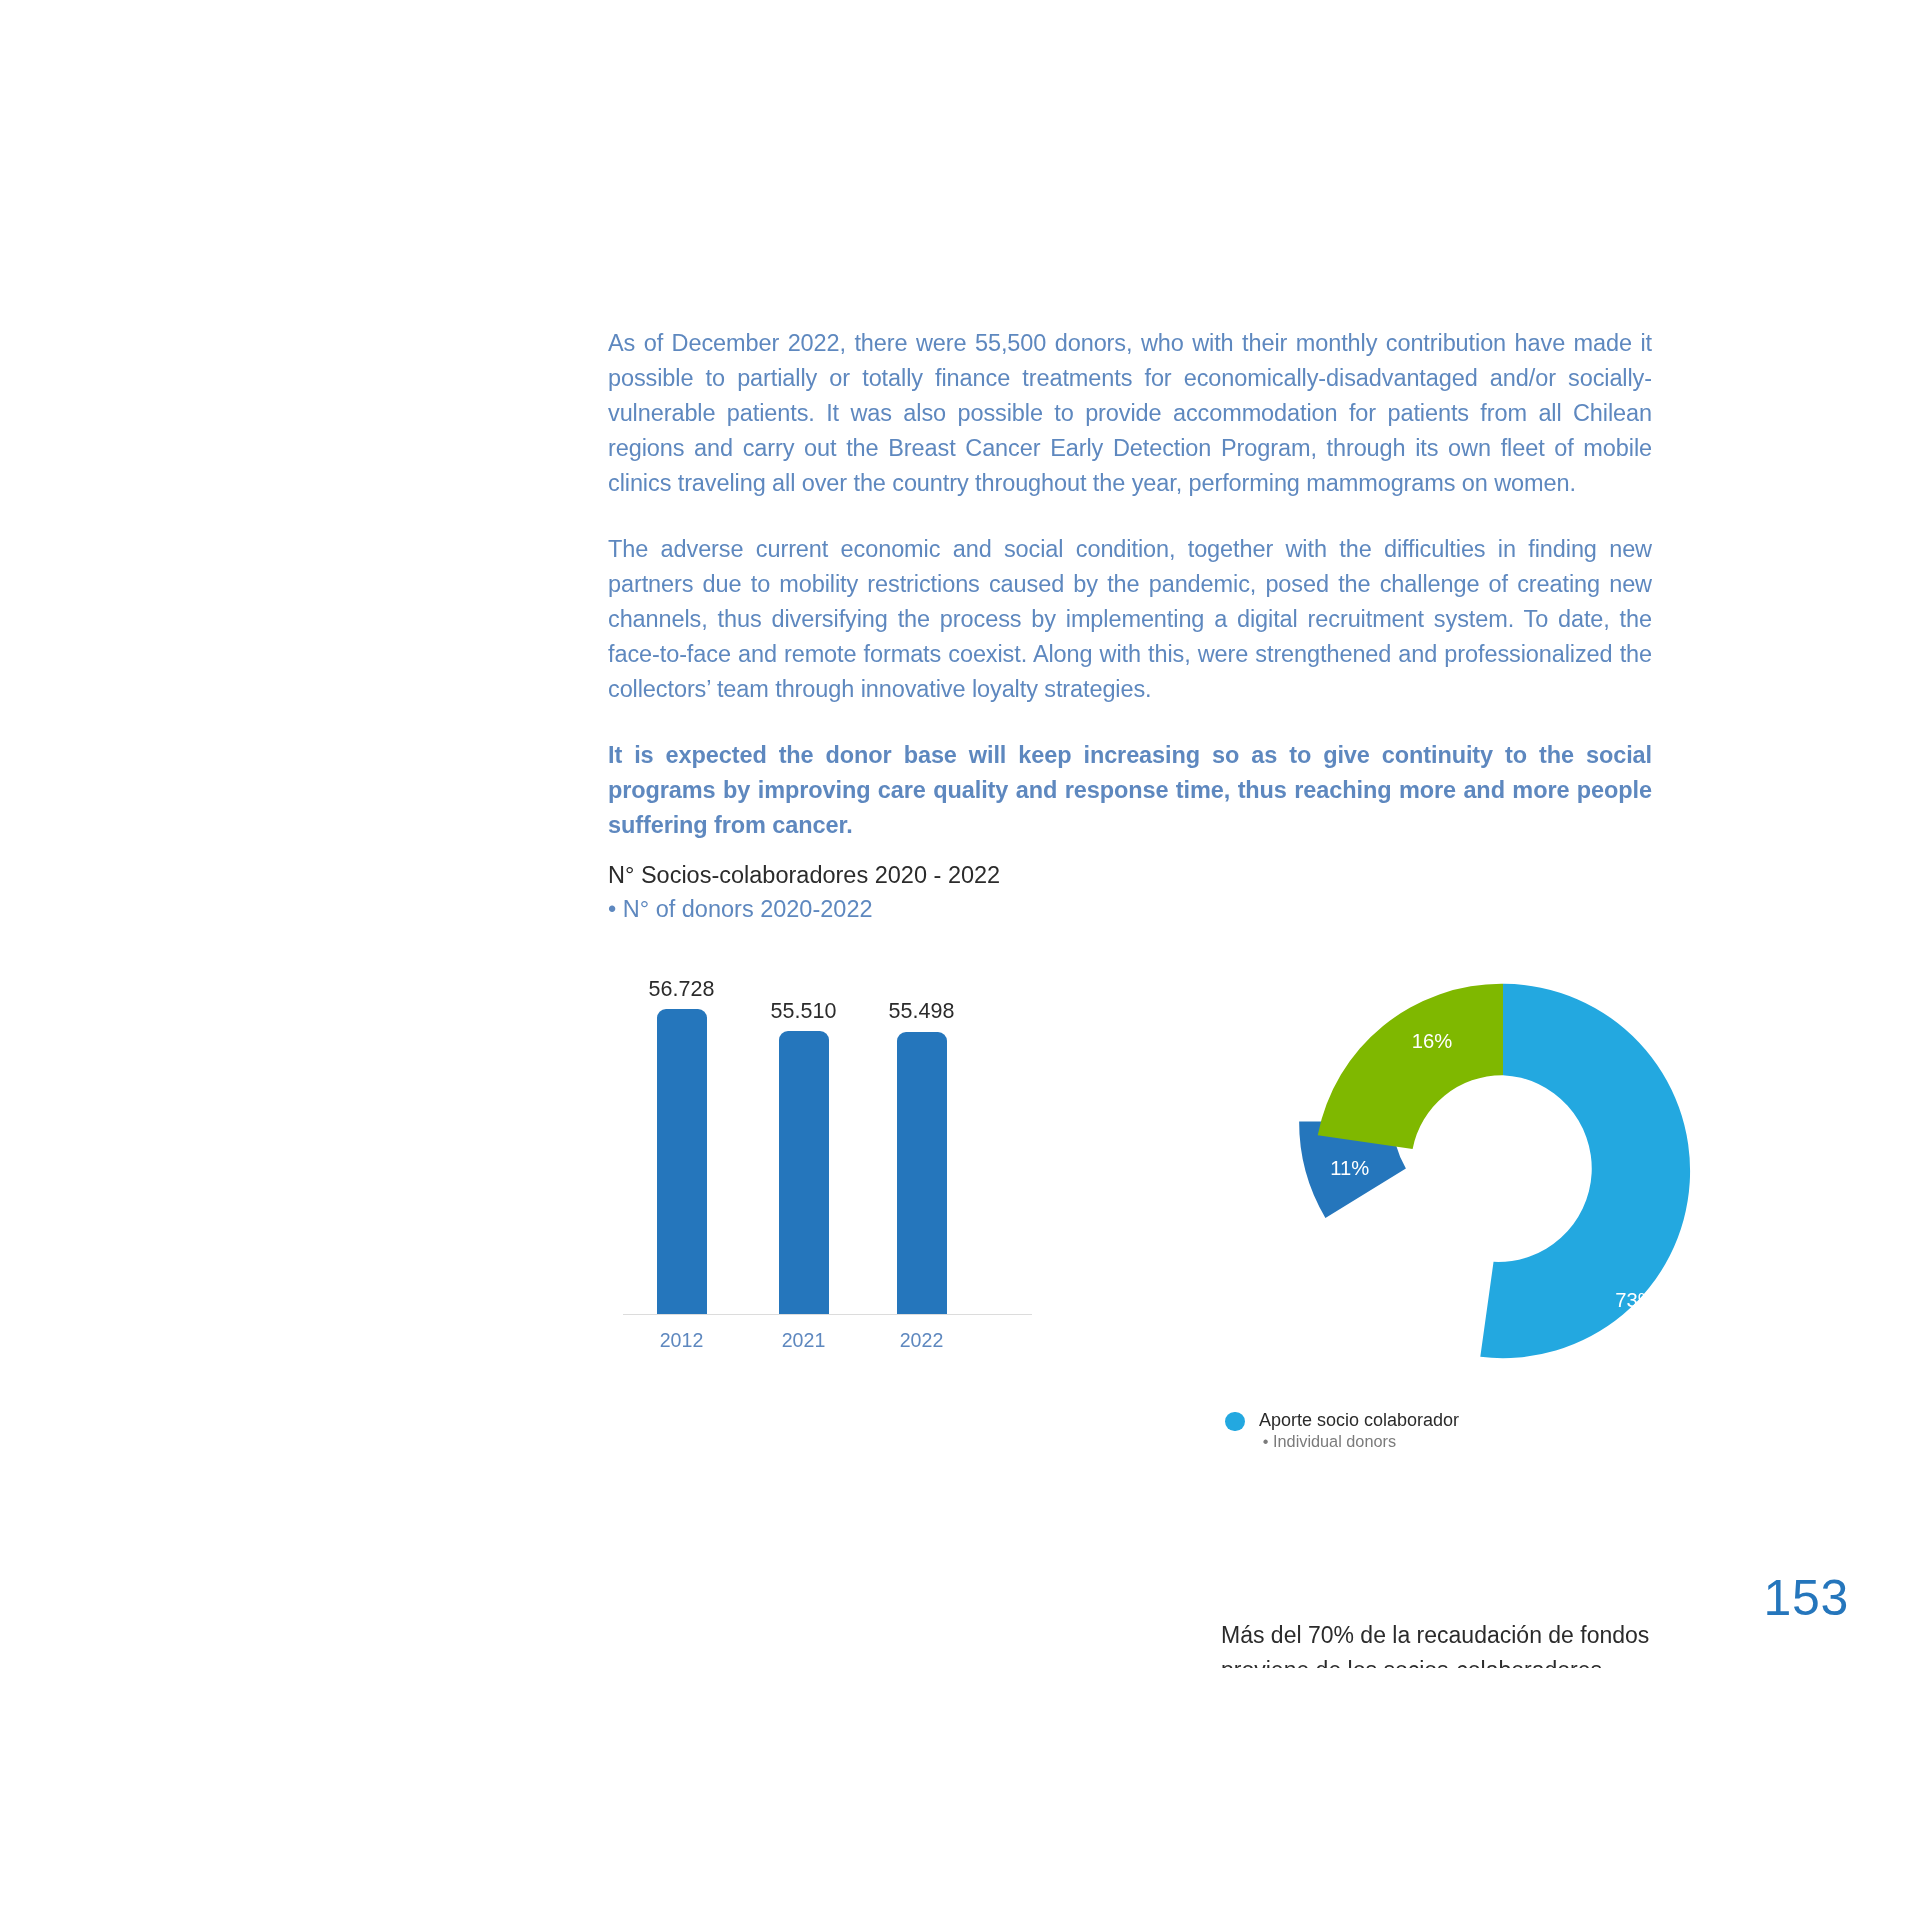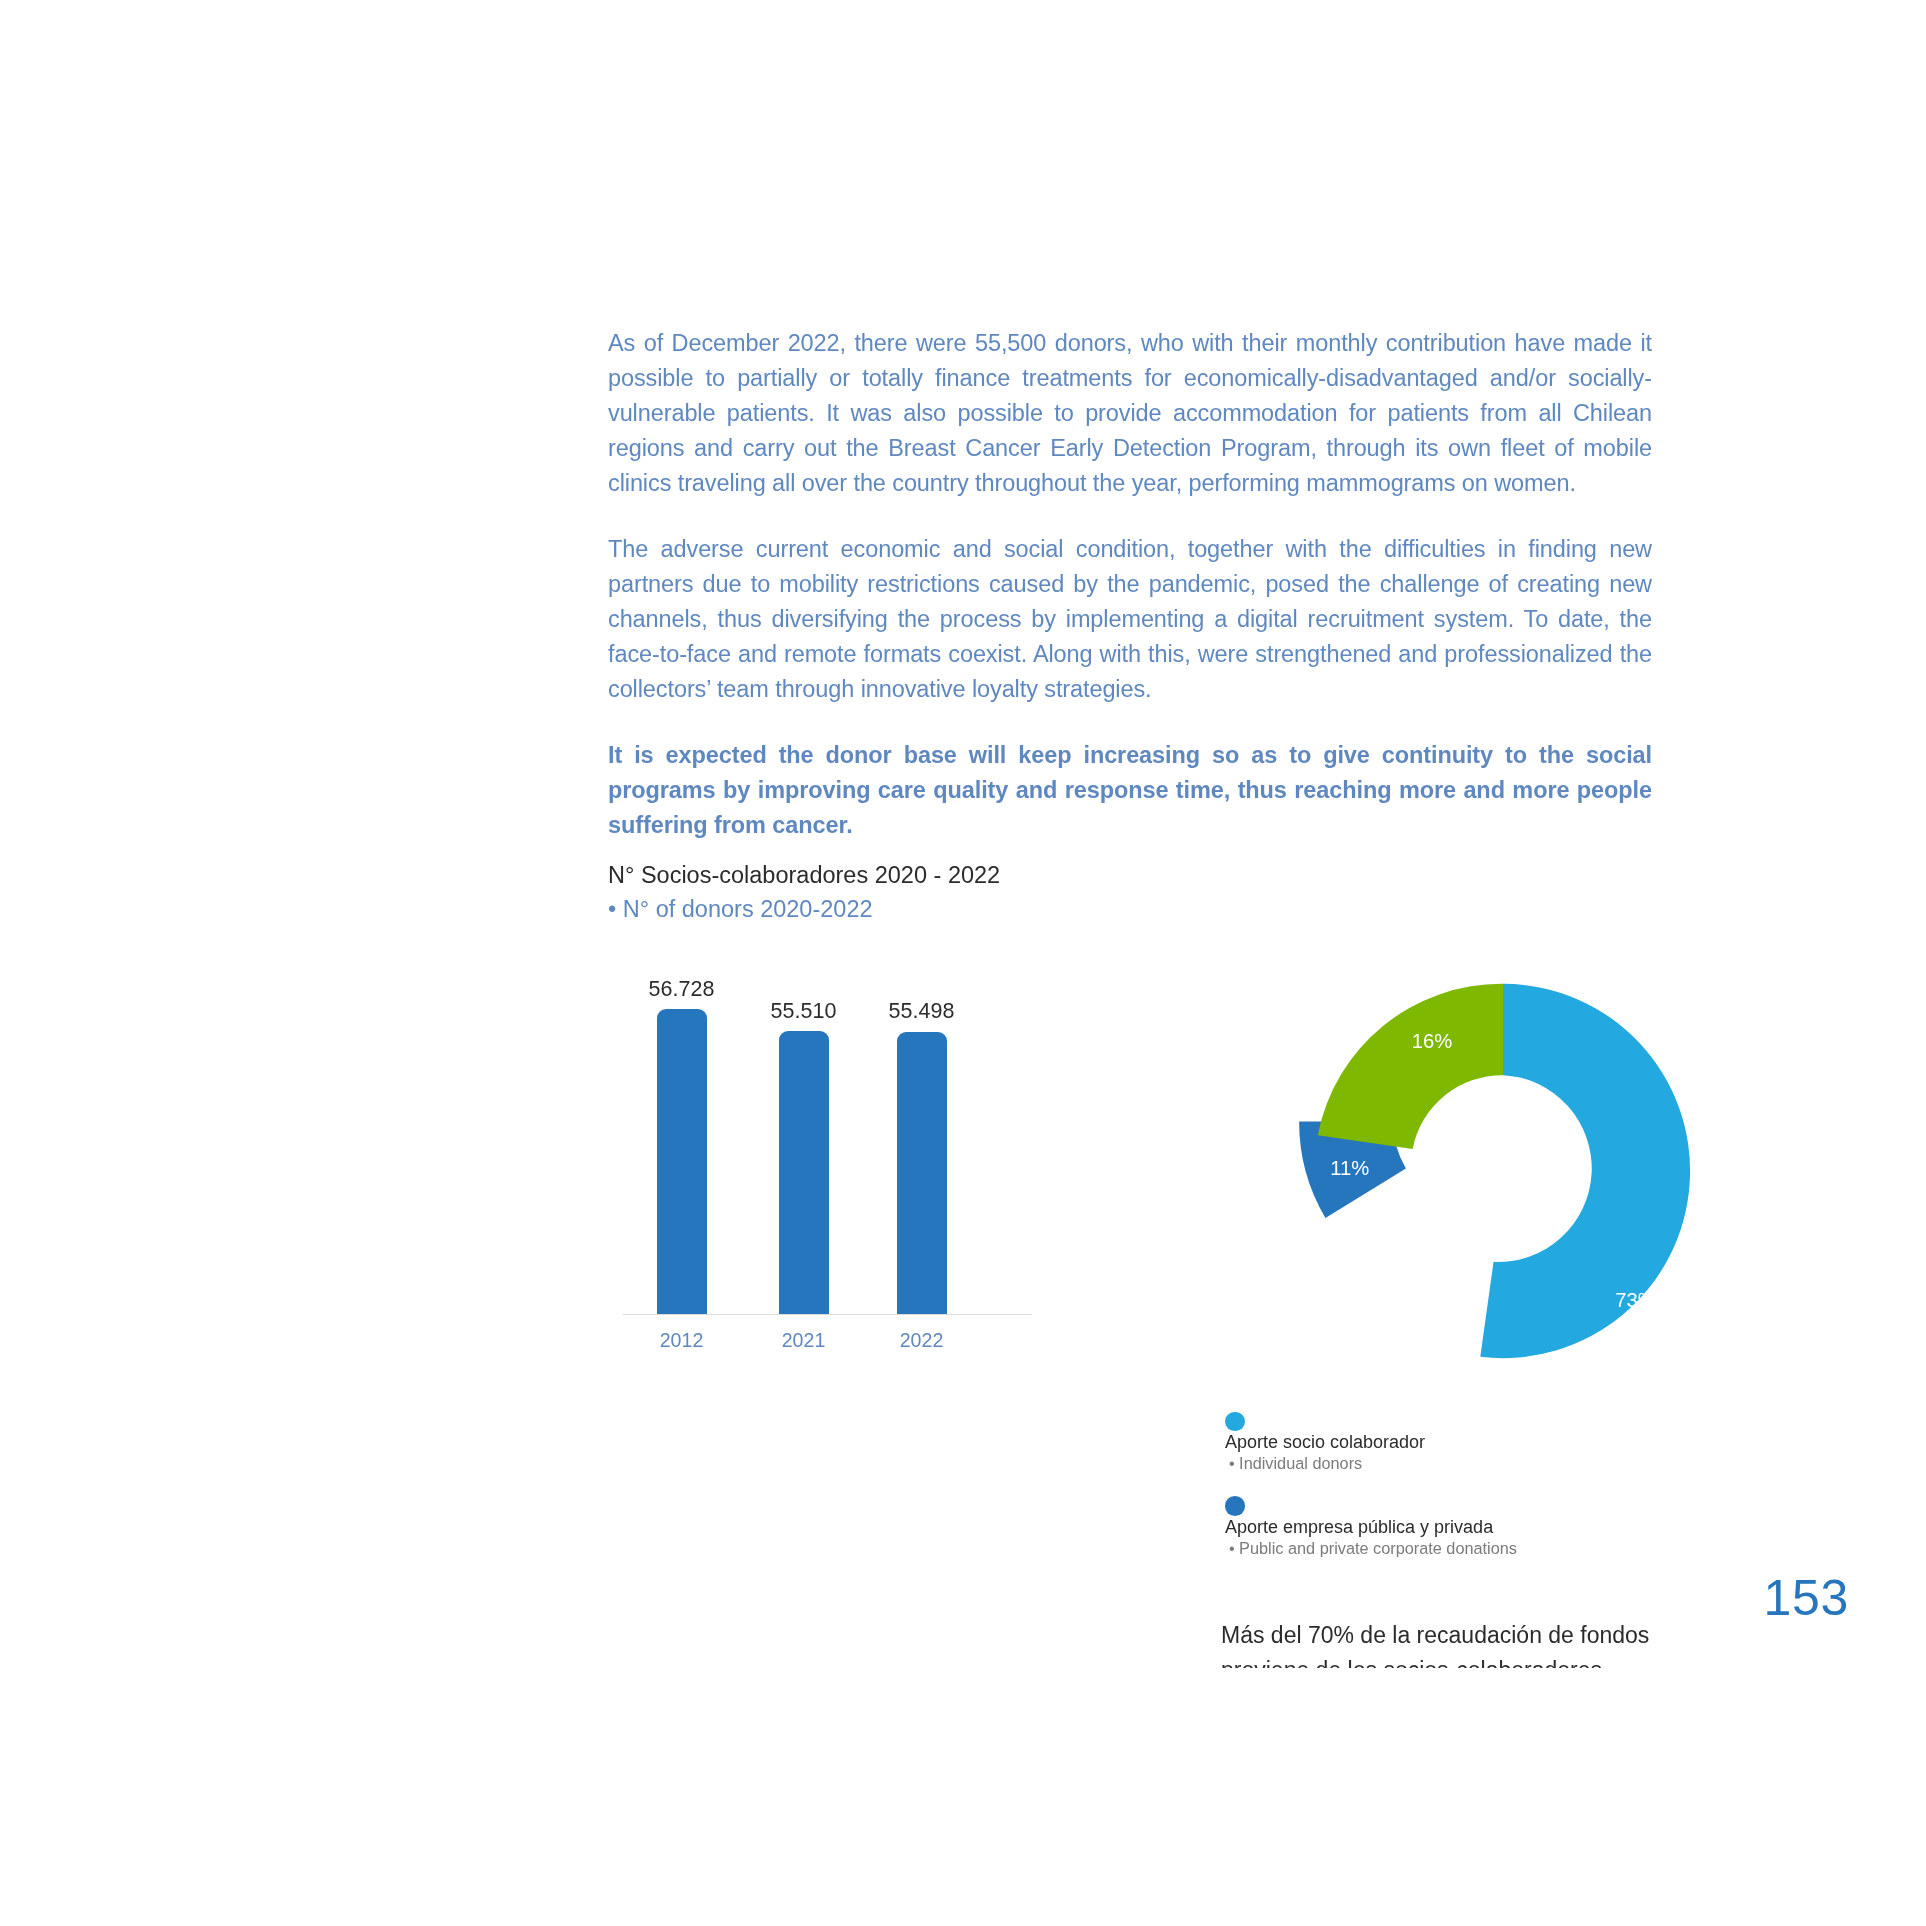--- a/index.html
+++ b/index.html
@@ -138,21 +138,20 @@
     position: absolute;
     left: 1225px;
     top: 1409px;
     width: 522px;
   }
   .legend-row {
     position: relative;
     display: flex;
     align-items: flex-start;
     margin-bottom: 19.6px;
-    flex-direction: column;
   }
   .legend-row:last-child { margin-bottom: 0; }
   .legend-dot {
     flex: 0 0 auto;
     width: 19.6px;
     height: 19.6px;
     border-radius: 50%;
     margin-top: 2.6px;
     margin-right: 14.3px;
   }
@@ -278,27 +277,20 @@
   <div id="legend">
 
     <div class="legend-row">
       <span class="legend-dot" style="background:#23a8e0;"></span>
       <span class="legend-text">
         <span class="legend-es">Aporte socio colaborador</span><br>
         <span class="legend-en">• Individual donors</span>
       </span>
     </div>
 
-    <div class="legend-row">
-      <span class="legend-dot" style="background:#2576bc;"></span>
-      <span class="legend-text">
-        <span class="legend-es">Aporte empresa pública y privada</span><br>
-        <span class="legend-en">• Public and private corporate donations</span>
-      </span>
-    </div>
 
 
   </div>
 
   <div id="footnote">
     <p class="es">Más del 70% de la recaudación de fondos proviene de los socios-colaboradores.</p>
     <p class="en">Over 45% of collected funds come from individual donors.</p>
   </div>
 
   <div id="page-number">153</div>

